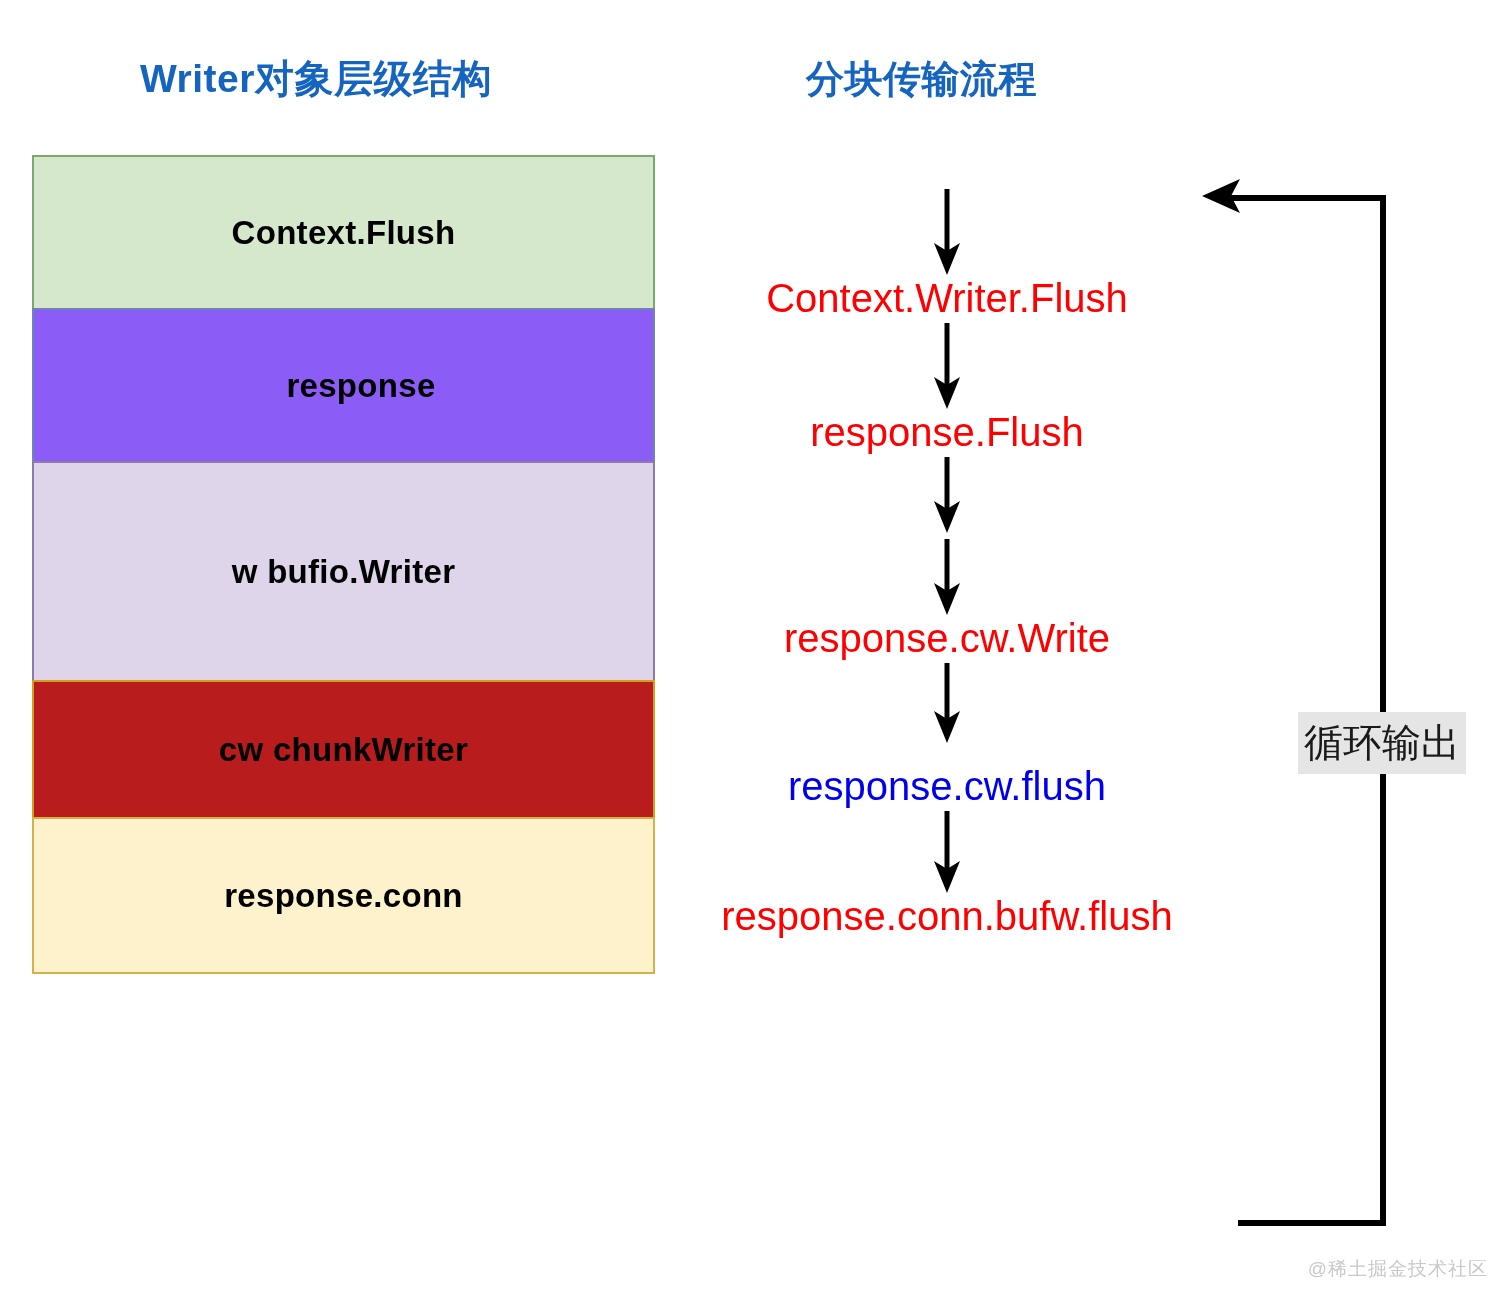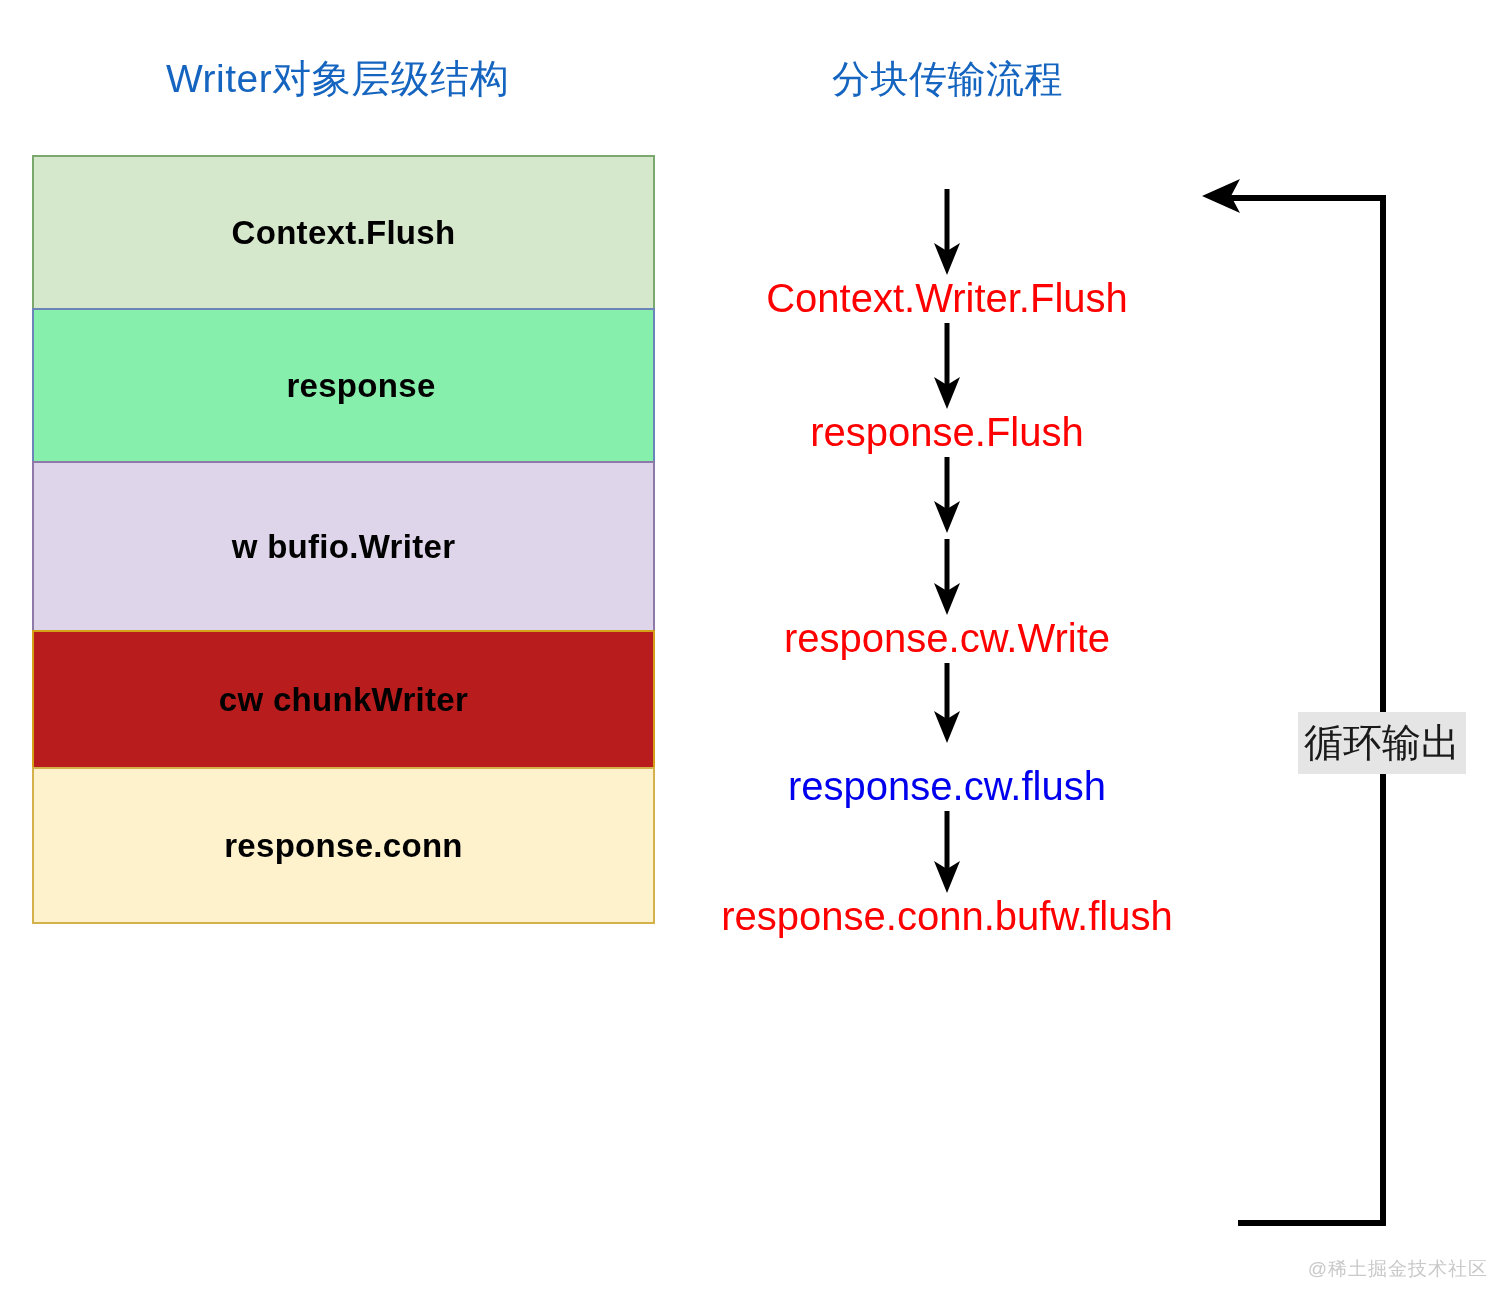--- a/index.html
+++ b/index.html
@@ -13,25 +13,24 @@
     height: 1304px;
     position: relative;
     overflow: hidden;
     font-family: "Liberation Sans", "DejaVu Sans", sans-serif;
     color: #000000;
   }
 
   
   .title {
     position: absolute;
-    font-weight: normal;
+    font-weight: bold;
     color: #1565c0;
     white-space: nowrap;
     letter-spacing: 0.5px;
-    margin-left: 26px;
   }
   #title-left {
     left: 140px;
     top: 52px;
     font-size: 39px;
   }
   #title-right {
     left: 806px;
     top: 54px;
     font-size: 38px;
@@ -50,22 +49,22 @@
     box-sizing: border-box;
     display: flex;
     align-items: center;
     justify-content: center;
     font-weight: bold;
     font-size: 33px;
     color: #000000;
     letter-spacing: 0.3px;
   }
   .layer-box.green  { background: #d6e8cc; border: 2px solid #7ba86c; height: 155px; }
-  .layer-box.blue   { background: #86efac; border: 2px solid #6b85b8; height: 155px; padding-left: 35px; }
-  .layer-box.purple { background: #ded5ea; border: 2px solid #8d7aa8; height: 171px; align-items: center; }
+  .layer-box.blue   { background: #8b5cf6; border: 2px solid #6b85b8; height: 155px; padding-left: 35px; }
+  .layer-box.purple { background: #ded5ea; border: 2px solid #8d7aa8; height: 221px; align-items: center; }
   .layer-box.orange { background: #b91c1c; border: 2px solid #d4a017; height: 139px; }
   .layer-box.yellow { background: #fdf2cc; border: 2px solid #d4b14a; height: 157px; }
   .layer-box.blue,
   .layer-box.purple,
   .layer-box.orange,
   .layer-box.yellow { margin-top: -2px; }
 
   
   #flow-column {
     position: absolute;

